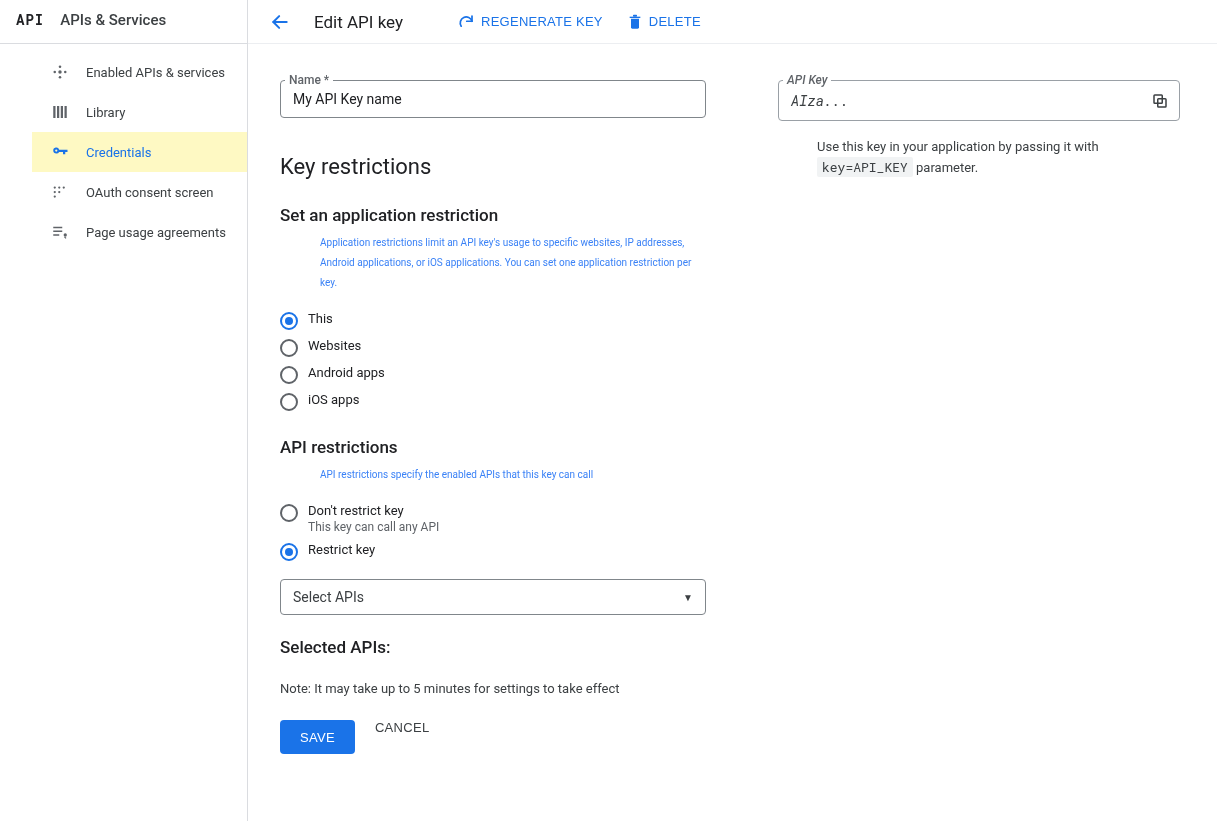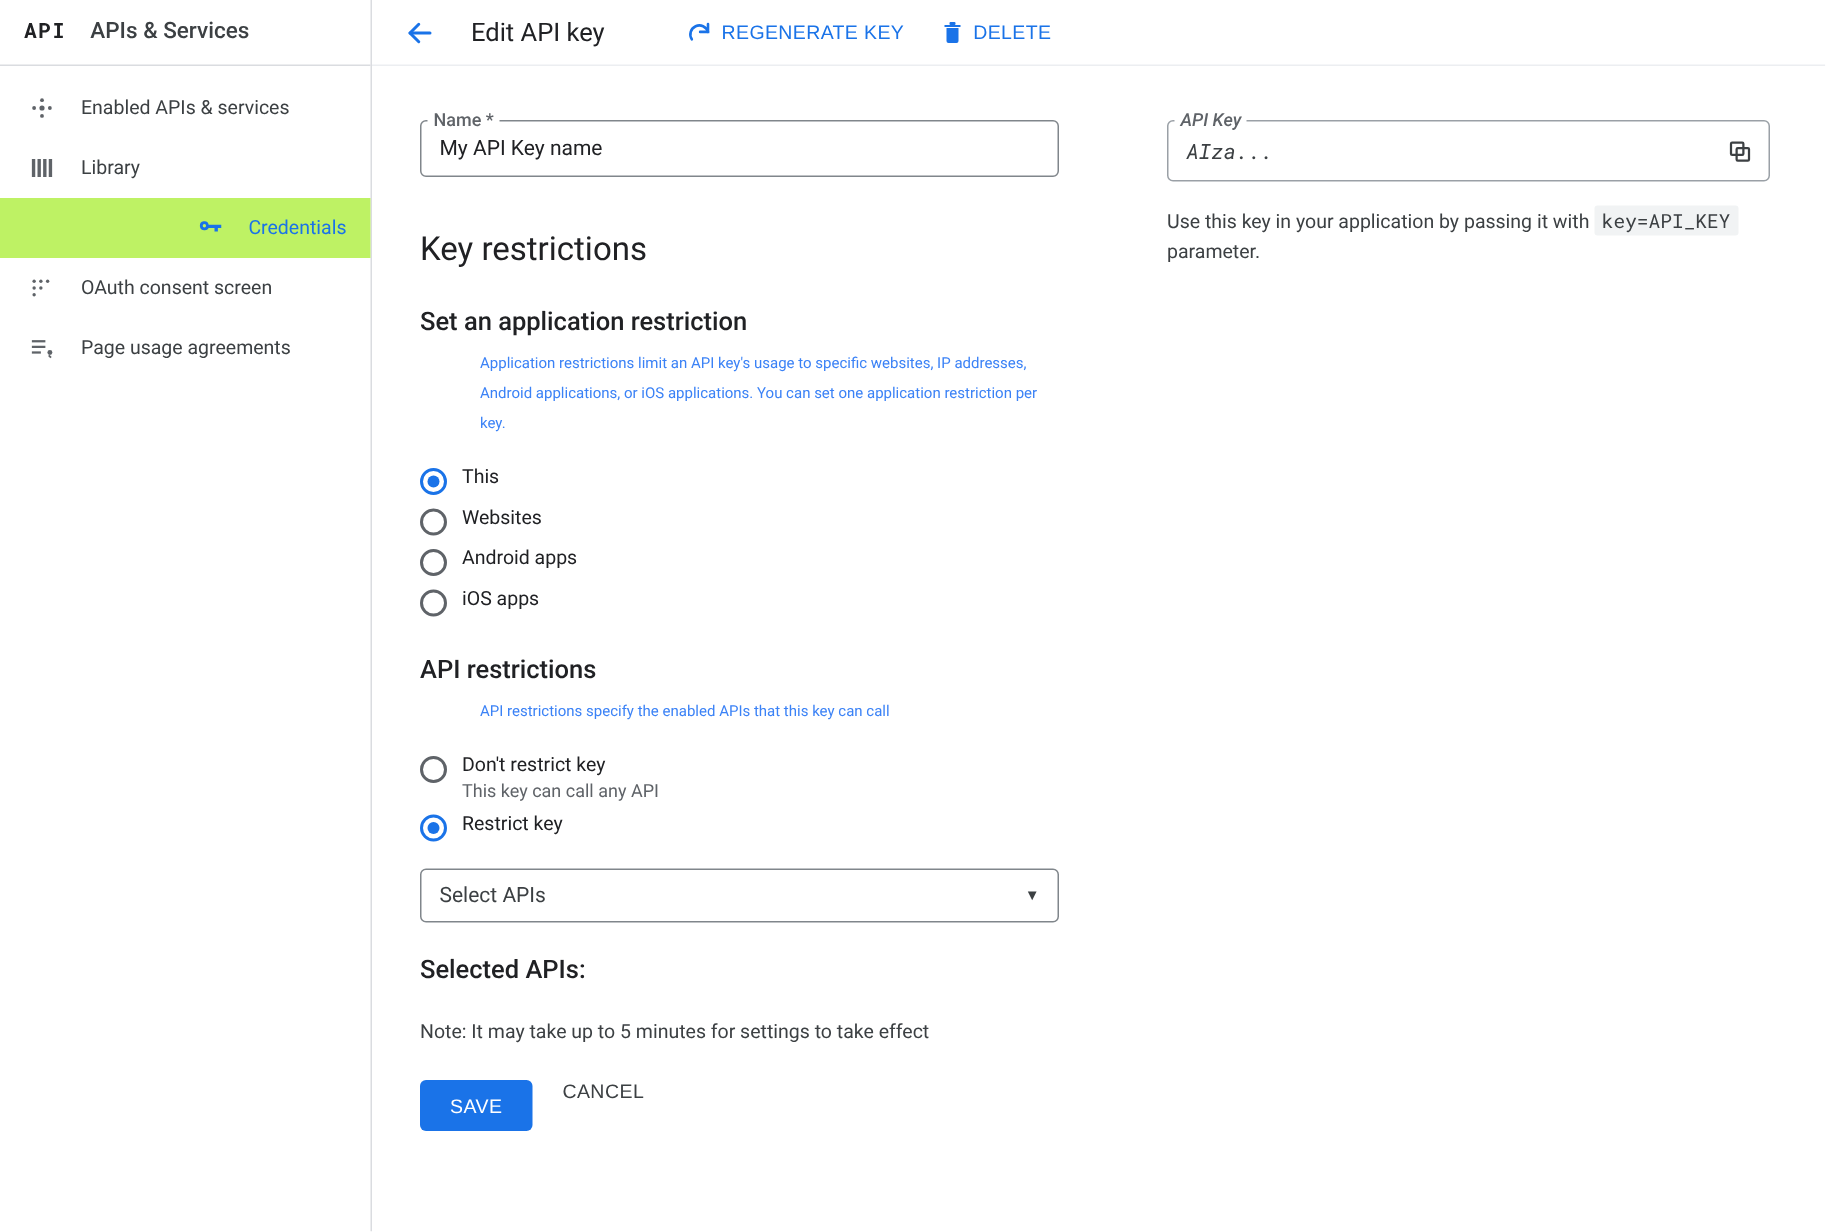--- a/index.html
+++ b/index.html
@@ -27,42 +27,41 @@
   }
   .api-logo {
     font-family: "Roboto Mono", ui-monospace, Menlo, monospace;
     font-weight: 700;
     font-size: 14px;
     letter-spacing: 1px;
     margin-right: 16px;
     line-height:1;
   }
   .sidebar-title { font-size: 15px; font-weight: 500; color:#3c4043; }
-  .nav-list { list-style: none; padding-top: 8px; }
+  .nav-list { list-style: none; padding-top: 8px; margin-left: 32px; }
   .nav-item {
     display: flex;
     align-items: center;
     height: 40px;
     padding: 0 16px;
     cursor: pointer;
     font-size: 13px;
     color: #3c4043;
   }
   .nav-item .icon-slot {
     width: 24px;
     display: flex;
     align-items: center;
     justify-content: center;
     margin-right: 14px;
     color: #5f6368;
   }
   .nav-item.active {
-    background: #bef264;
+    background: #fef9c3;
     color: #1a73e8;
-    justify-content: flex-end;
   }
   .nav-item.active .icon-slot { color: #1a73e8; }
   .main {
     flex: 1;
     display: flex;
     flex-direction: column;
     overflow: auto;
   }
   .toolbar {
     display: flex;
@@ -124,21 +123,21 @@
   .apikey-value {
     font-family: "Roboto Mono", ui-monospace, Menlo, monospace;
     font-size: 14px;
     padding: 10px 12px;
     flex:1;
     color:#3c4043;
   }
   .copy-btn {
     background: none; border: none; cursor: pointer; padding: 8px 10px; color:#3c4043;
   }
-  .help-text { font-size: 13px; color:#3c4043; margin-top: 16px; line-height: 20px;}
+  .help-text { font-size: 13px; color:#3c4043; margin-top: 16px; line-height: 20px; margin-left: 39px;}
   .code-chip {
     background: #f1f3f4;
     font-family: "Roboto Mono", ui-monospace, Menlo, monospace;
     padding: 1px 5px;
     border-radius: 2px;
     font-size: 13px;
   }
   h2.section { font-size: 22px; font-weight: 400; margin-top: 36px; }
   h3.subsection { font-size: 17px; font-weight: 500; margin-top: 26px; color:#202124;}
   .description { font-size: 10px; color:#3b82f6; margin-top: 8px; line-height: 20px; max-width: 410px; margin-left: 40px;}

